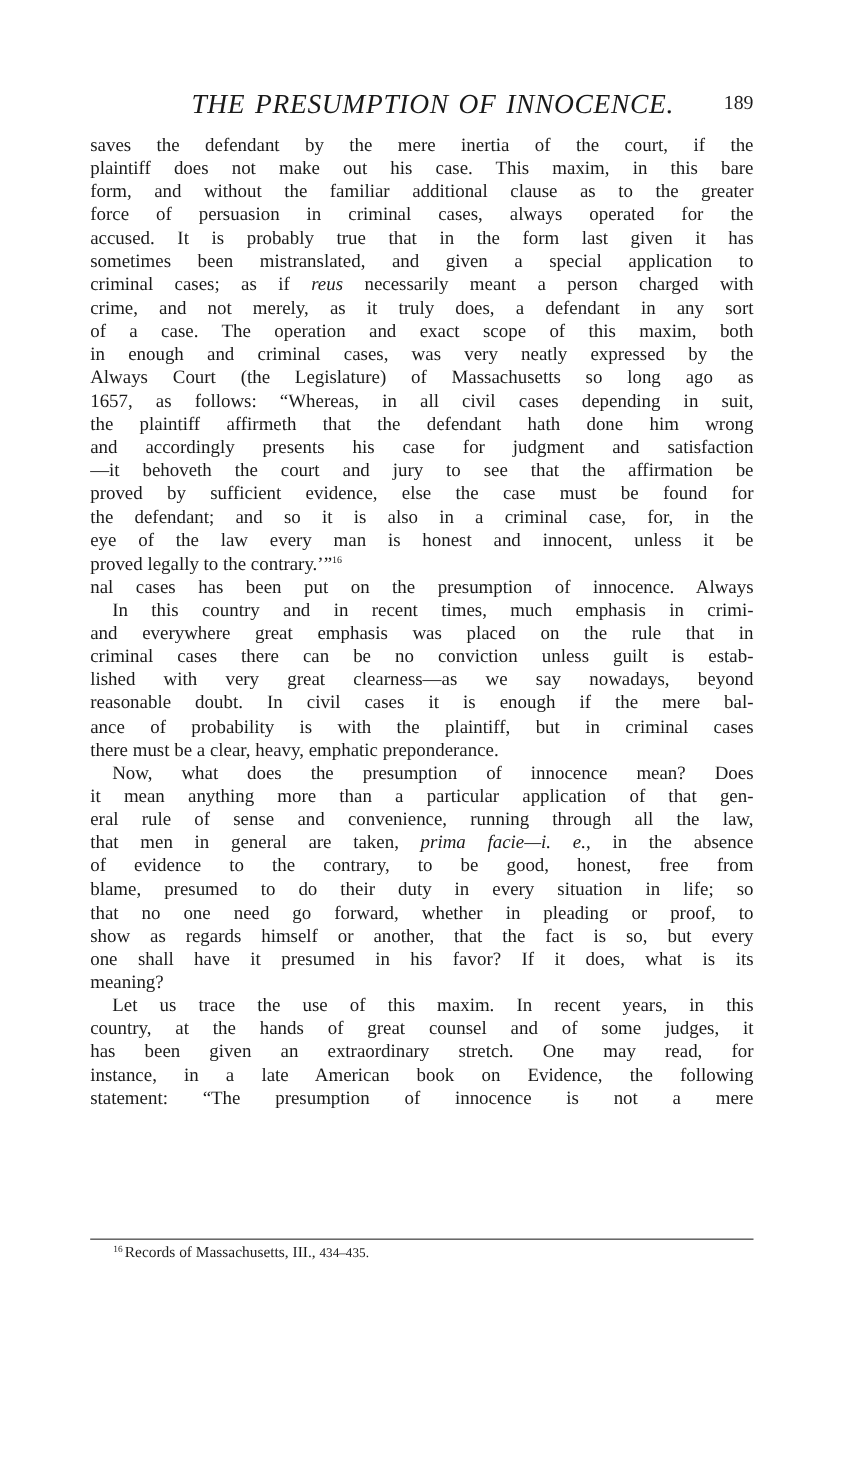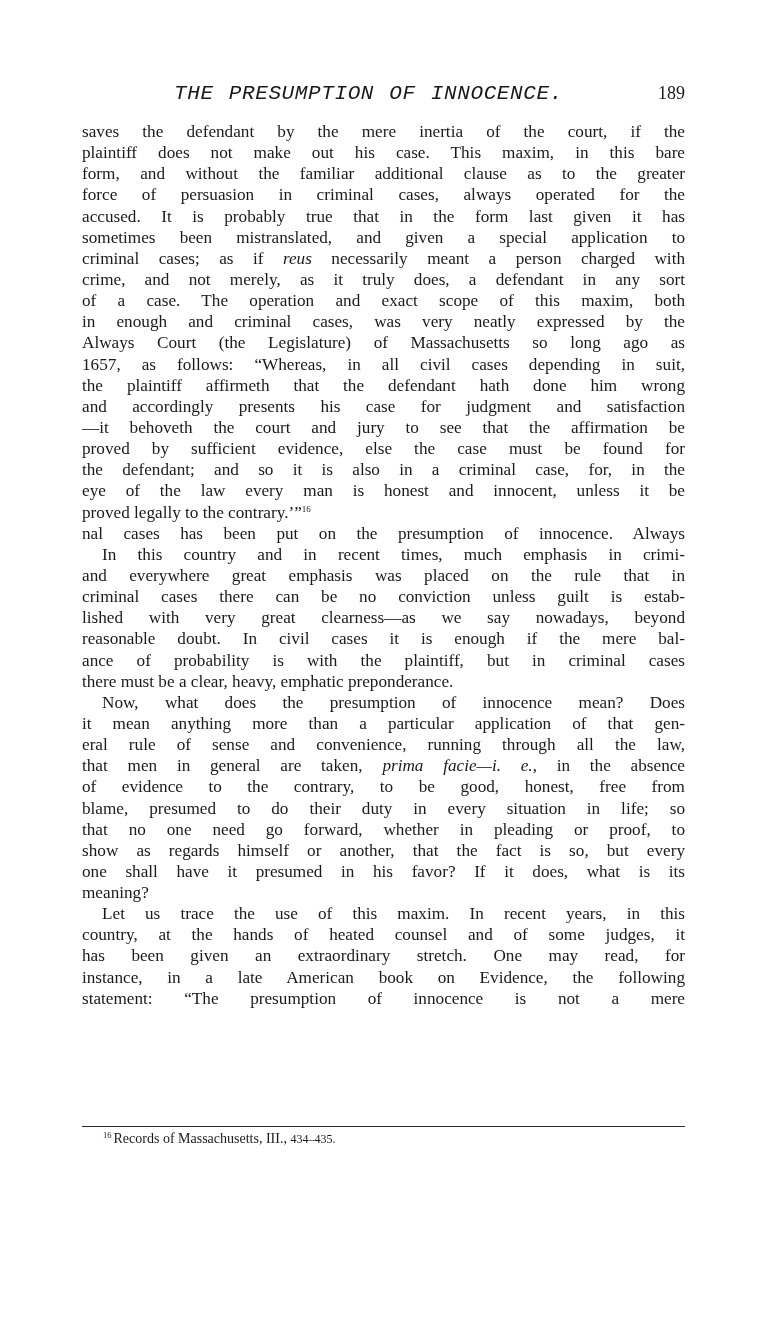--- a/index.html
+++ b/index.html
@@ -27,25 +27,24 @@
       top: 82px;
       left: 82px;
       width: 603px;
       height: 24px;
     }
     .running-title {
       position: absolute;
       left: 92px;
       top: 0;
       font-style: italic;
-      font-size: 21px;
+      font-size: 25px;
       letter-spacing: 0.6px;
       word-spacing: 2px;
       color: #1a1a1a;
-      font-family: Liberation Mono, monospace;
     }
     .page-number {
       position: absolute;
       right: 0;
       top: 1px;
       font-size: 18px;
       color: #1a1a1a;
     }
     .body-text {
       position: absolute;
@@ -144,21 +143,21 @@
       <div class="line"><span>it mean anything more than a particular application of that gen-</span></div>
       <div class="line"><span>eral rule of sense and convenience, running through all the law,</span></div>
       <div class="line"><span>that men in general are taken, </span><span class="it">prima facie—i. e.</span><span>, in the absence</span></div>
       <div class="line"><span>of evidence to the contrary, to be good, honest, free from</span></div>
       <div class="line"><span>blame, presumed to do their duty in every situation in life; so</span></div>
       <div class="line"><span>that no one need go forward, whether in pleading or proof, to</span></div>
       <div class="line"><span>show as regards himself or another, that the fact is so, but every</span></div>
       <div class="line"><span>one shall have it presumed in his favor?  If it does, what is its</span></div>
       <div class="line last"><span>meaning?</span></div>
       <div class="line indent"><span>Let us trace the use of this maxim.  In recent years, in this</span></div>
-      <div class="line"><span>country, at the hands of heated counsel and of some judges, it</span></div>
+      <div class="line"><span>country, at the hands of great counsel and of some judges, it</span></div>
       <div class="line"><span>has been given an extraordinary stretch.  One may read, for</span></div>
       <div class="line"><span>instance, in a late American book on Evidence, the following</span></div>
       <div class="line"><span>statement:  “The presumption of innocence is not a mere</span></div>
     </div>
 
   <div class="footnote-rule"></div>
 
   <div class="footnote">
     <span class="fn-num">16</span><span>Records of Massachusetts, III., </span><span class="oldstyle">434–435.</span>
   </div>

